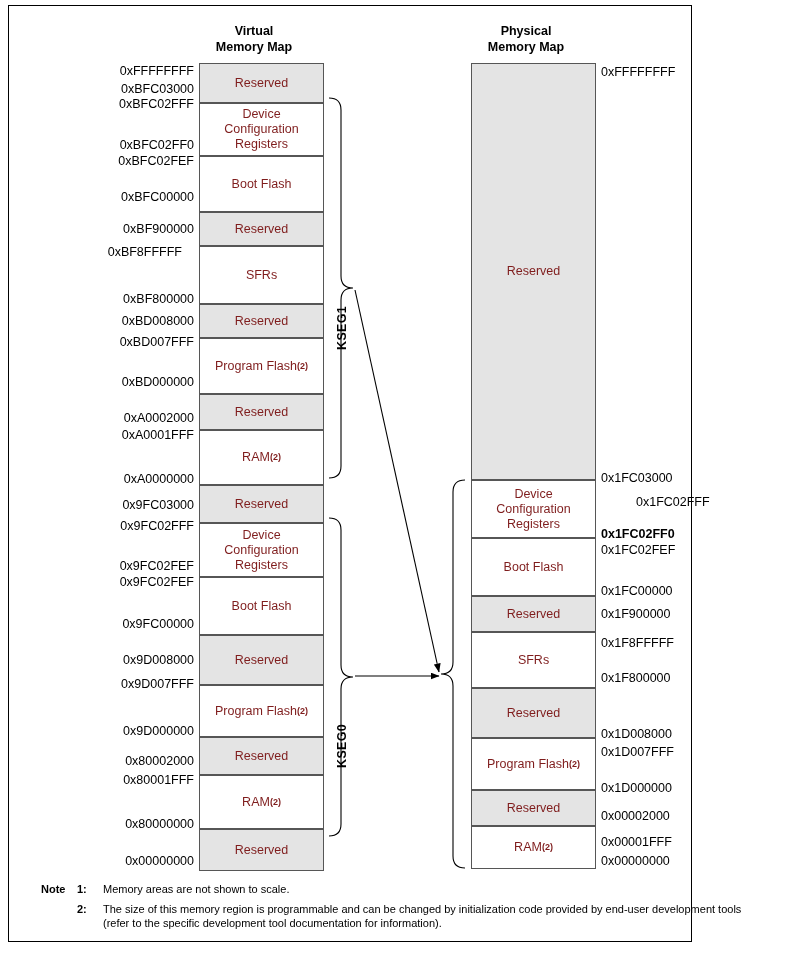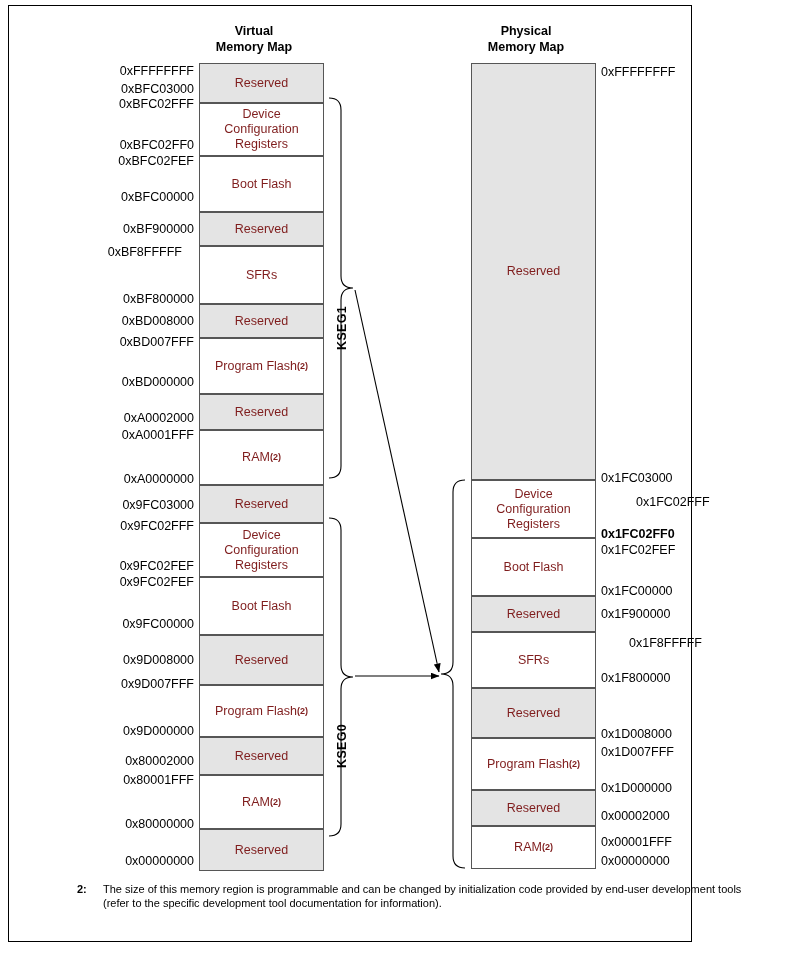--- a/index.html
+++ b/index.html
@@ -257,21 +257,21 @@
       </div>
 
     <div id="physical-addresses" style="position:absolute; left:0; top:0; width:770px; height:937px;">
         <div class="addr left" style="top: 59px; left: 592px; width: 110px;">0xFFFFFFFF</div>
         <div class="addr left" style="top: 465px; left: 592px; width: 110px;">0x1FC03000</div>
         <div class="addr left" style="top: 481px; left: 627px; width: 110px; margin-top: 8px;">0x1FC02FFF</div>
         <div class="addr left" style="top: 521px; left: 592px; width: 110px; font-weight: bold;">0x1FC02FF0</div>
         <div class="addr left" style="top: 537px; left: 592px; width: 110px;">0x1FC02FEF</div>
         <div class="addr left" style="top: 578px; left: 592px; width: 110px;">0x1FC00000</div>
         <div class="addr left" style="top: 601px; left: 592px; width: 110px;">0x1F900000</div>
-        <div class="addr left" style="top: 630px; left: 592px; width: 110px; margin-left: 28px;">0x1F8FFFFF</div>
+        <div class="addr left" style="top: 630px; left: 592px; width: 110px;">0x1F8FFFFF</div>
         <div class="addr left" style="top: 665px; left: 592px; width: 110px;">0x1F800000</div>
         <div class="addr left" style="top: 721px; left: 592px; width: 110px;">0x1D008000</div>
         <div class="addr left" style="top: 739px; left: 592px; width: 110px;">0x1D007FFF</div>
         <div class="addr left" style="top: 775px; left: 592px; width: 110px;">0x1D000000</div>
         <div class="addr left" style="top: 803px; left: 592px; width: 110px;">0x00002000</div>
         <div class="addr left" style="top: 829px; left: 592px; width: 110px;">0x00001FFF</div>
         <div class="addr left" style="top: 848px; left: 592px; width: 110px;">0x00000000</div>
       </div>
 
     <div class="seg-label" style="left:326px; top:300px;">KSEG1</div>
@@ -309,20 +309,25 @@
                L 444 850
                Q 444 862 456 862" fill="none" stroke="#000000" stroke-width="1.1"></path>
 
       <line x1="346" y1="284" x2="430" y2="666" stroke="#000000" stroke-width="1.1" marker-end="url(#arrowhead)"></line>
 
       <line x1="346" y1="670" x2="430" y2="670" stroke="#000000" stroke-width="1.1" marker-end="url(#arrowhead)"></line>
     </svg>
 
     <div class="notes">
       <div class="note-row">
+        <div class="note-word">Note</div>
+        <div class="note-num">1:</div>
+        <div class="note-txt">Memory areas are not shown to scale.</div>
+      </div>
+      <div class="note-row">
         <div class="note-word"></div>
         <div class="note-num">2:</div>
         <div class="note-txt">The size of this memory region is programmable and can be changed by initialization code provided by end-user development tools (refer to the specific development tool documentation for information).</div>
       </div>
     </div>
 
   </div>
 </div>
 
 </body></html>

